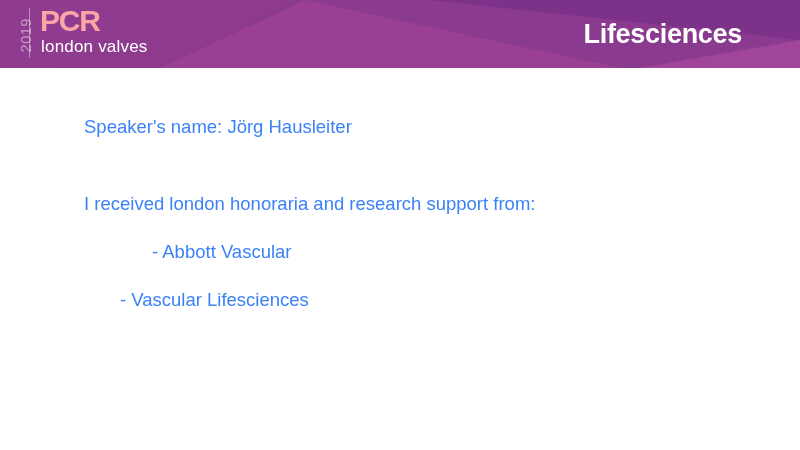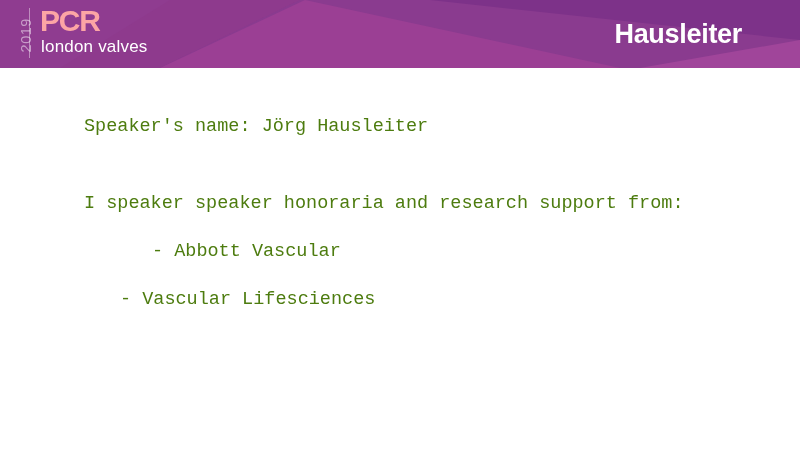--- a/index.html
+++ b/index.html
@@ -118,24 +118,24 @@
   #body-area {
     position: absolute;
     left: 0;
     top: 68px;
     width: 800px;
     height: 382px;
     background: #ffffff;
   }
   .body-line {
     position: absolute;
-    color: #4d7c0f;
+    color: #3b82f6;
     font-size: 18.5px;
     font-weight: normal;
-    font-family: Liberation Mono, monospace;
+    font-family: Liberation Sans, sans-serif;
     white-space: nowrap;
     line-height: 1.2;
   }
   #line-speaker   { left: 84px;  top: 48px;  }
   #line-received  { left: 84px;  top: 125px; }
   #line-item-0    { left: 120px; top: 173px; margin-left: 32px; }
   #line-item-1    { left: 120px; top: 221px; }
 </style>
 </head>
 <body>
@@ -156,26 +156,26 @@
 
     <div id="logo-block">
       <div id="year-badge">
         <div id="year-text">2019</div>
       </div>
       <div id="year-divider"></div>
       <div id="logo-pcr">PCR</div>
       <div id="logo-sub">london valves</div>
     </div>
 
-    <div id="slide-title">Hausleiter</div>
+    <div id="slide-title">Lifesciences</div>
   </div>
 
   <div id="body-area">
     <div class="body-line" id="line-speaker">Speaker's name: Jörg Hausleiter</div>
 
-    <div class="body-line" id="line-received">I speaker speaker honoraria and research support from:</div>
+    <div class="body-line" id="line-received">I received london honoraria and research support from:</div>
 
     <div class="body-line" id="line-item-0">- Abbott Vascular</div>
 
     <div class="body-line" id="line-item-1">- Vascular Lifesciences</div>
   </div>
 
 </div>
 
 </body></html>

